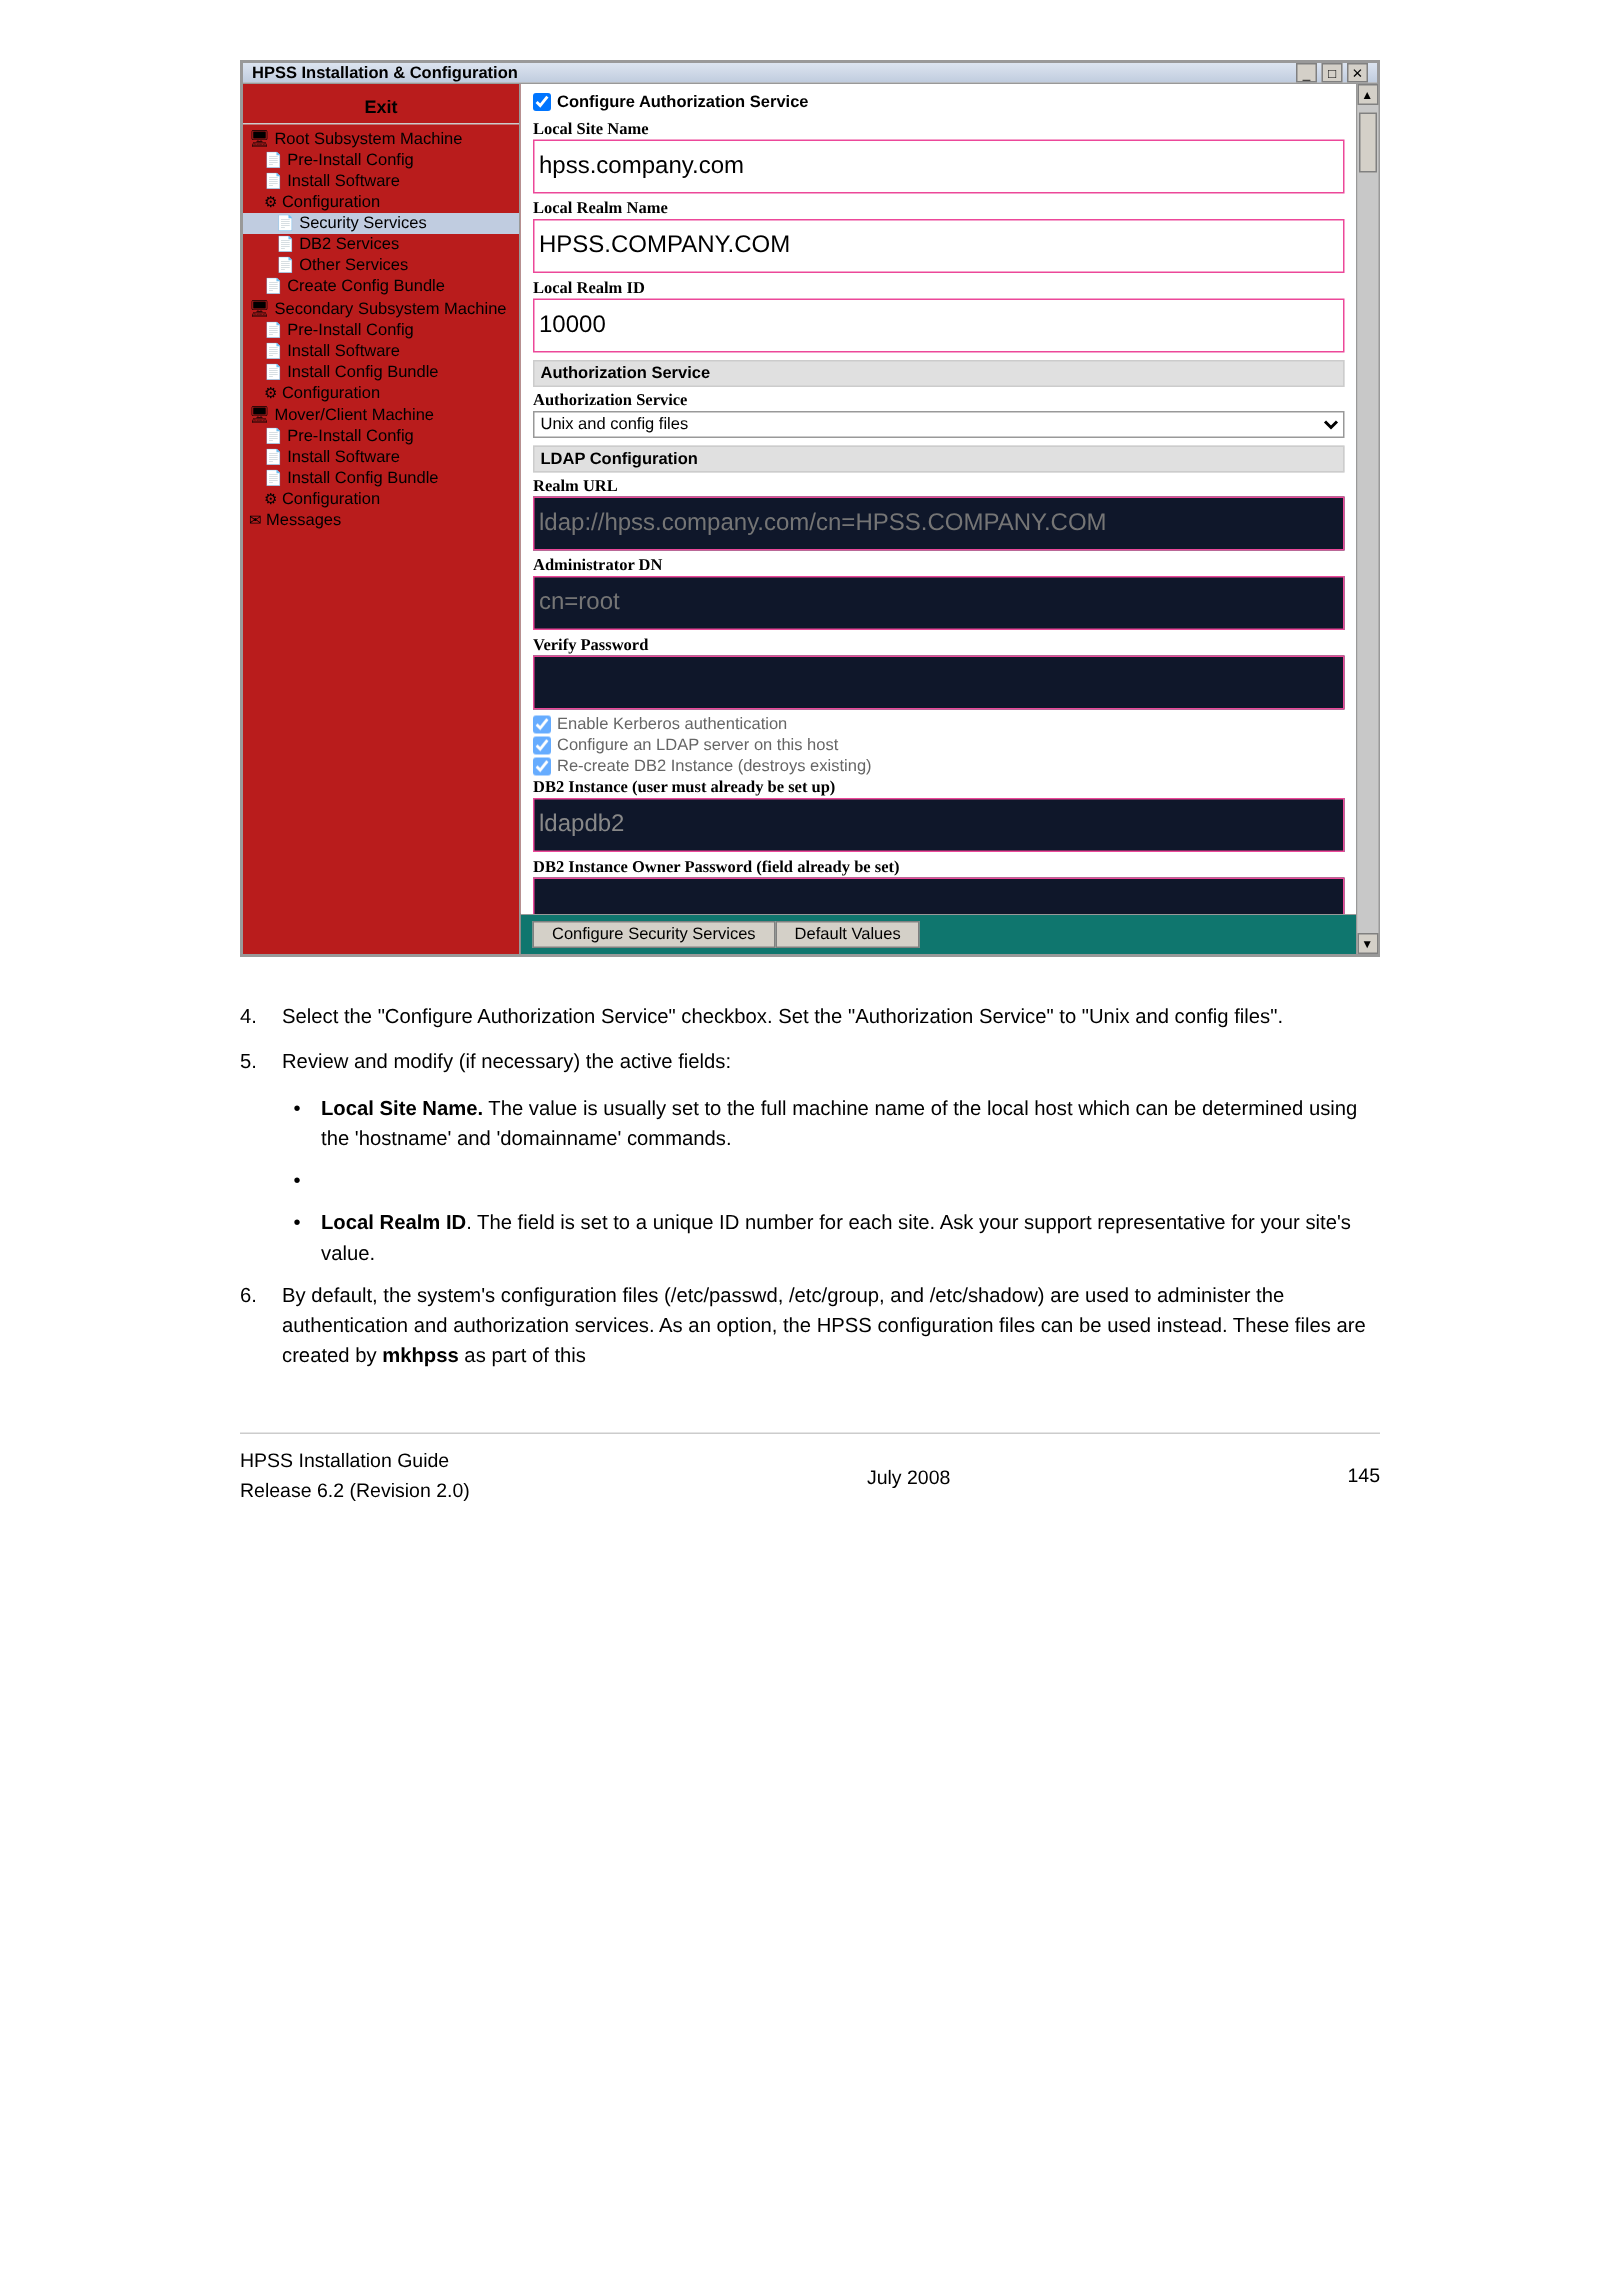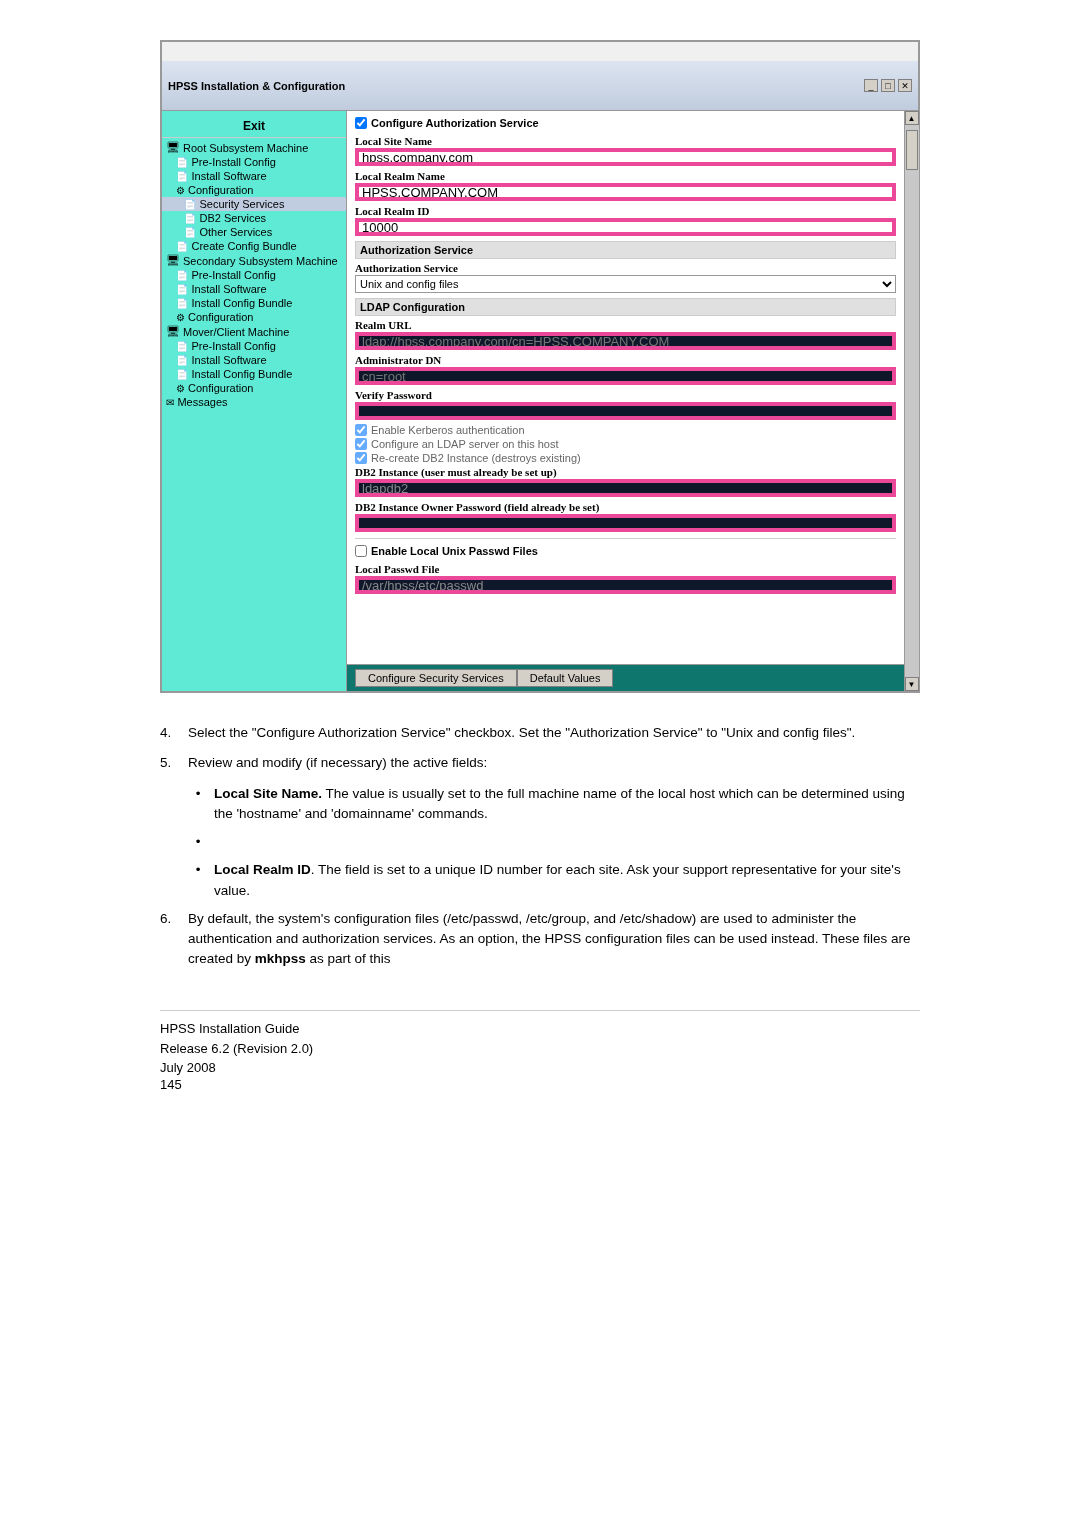--- a/index.html
+++ b/index.html
@@ -18,25 +18,24 @@
     
     .window {
       border: 2px solid #999;
       background: #f0f0f0;
       width: 760px;
       margin: 0 auto 30px auto;
     }
     .window-titlebar {
       background: linear-gradient(to bottom, #dce4f0, #c0ccde);
       border-bottom: 1px solid #999;
-      padding: 18px 6px;
+      padding: 0 6px;
       display: flex;
       align-items: center;
       justify-content: space-between;
-      margin-top: 19px;
     }
     .window-title {
       font-size: 11px;
       font-weight: bold;
       color: #000;
     }
     .window-controls {
       display: flex;
       gap: 3px;
     }
@@ -53,21 +52,21 @@
     }
     .window-body {
       display: flex;
       height: 580px;
     }
 
     
     .sidebar {
       width: 185px;
       min-width: 185px;
-      background: #5eead4;
+      background: #b91c1c;
       border-right: 1px solid #999;
       padding: 4px 0;
       overflow-y: auto;
       font-size: 11px;
     }
     .sidebar-exit {
       text-align: center;
       padding: 4px;
       font-weight: bold;
       font-size: 12px;
@@ -105,24 +104,24 @@
     input[type="checkbox"] { width: 12px; height: 12px; cursor: pointer; }
     .field-group { margin-bottom: 4px; }
     .field-label {
       font-weight: bold;
       font-size: 11px;
       margin-bottom: 1px;
       font-family: Liberation Serif, serif;
     }
     .field-input {
       width: 100%;
-      height: 18px;
-      border: 4px solid #ec4899;
+      height: 36px;
+      border: 1px solid #ec4899;
       background: #fff;
-      font-size: 13px;
+      font-size: 16px;
       padding: 1px 3px;
     }
     .field-input.disabled-field {
       background: #0f172a;
       color: #888;
     }
     .field-select {
       width: 100%;
       height: 18px;
       border: 1px solid #999;
@@ -220,25 +219,24 @@
       margin-bottom: 8px;
     }
     .bullet-dot { min-width: 16px; text-align: center; }
     strong { font-weight: bold; }
 
     .page-footer {
       max-width: 760px;
       margin: 40px auto 0 auto;
       display: flex;
       justify-content: space-between;
-      align-items: flex-start;
+      align-items: center;
       border-top: 1px solid #ccc;
       padding-top: 8px;
       font-size: 13px;
-      flex-direction: column;
     }
     .footer-left { line-height: 1.6; }
     .footer-right { text-align: right; line-height: 1.6; }
   </style>
 </head>
 <body>
 
 <div class="page-wrapper">
 
   <div class="window">

